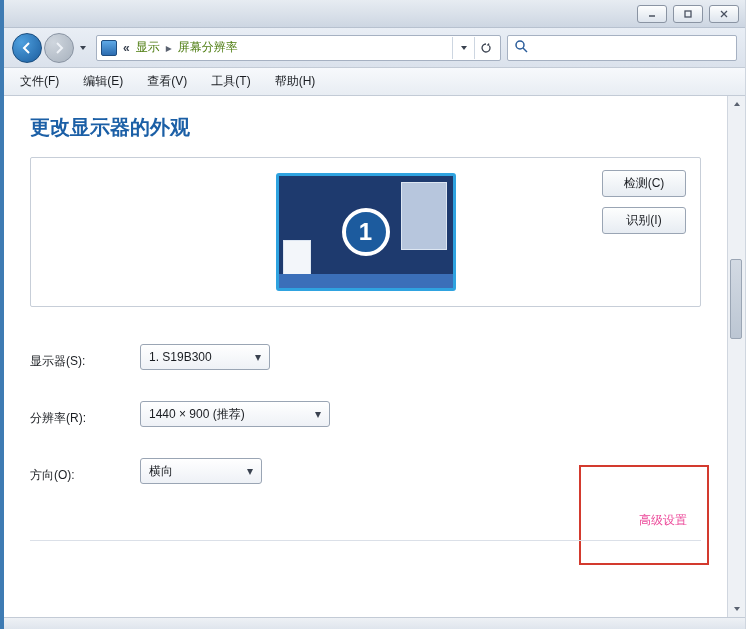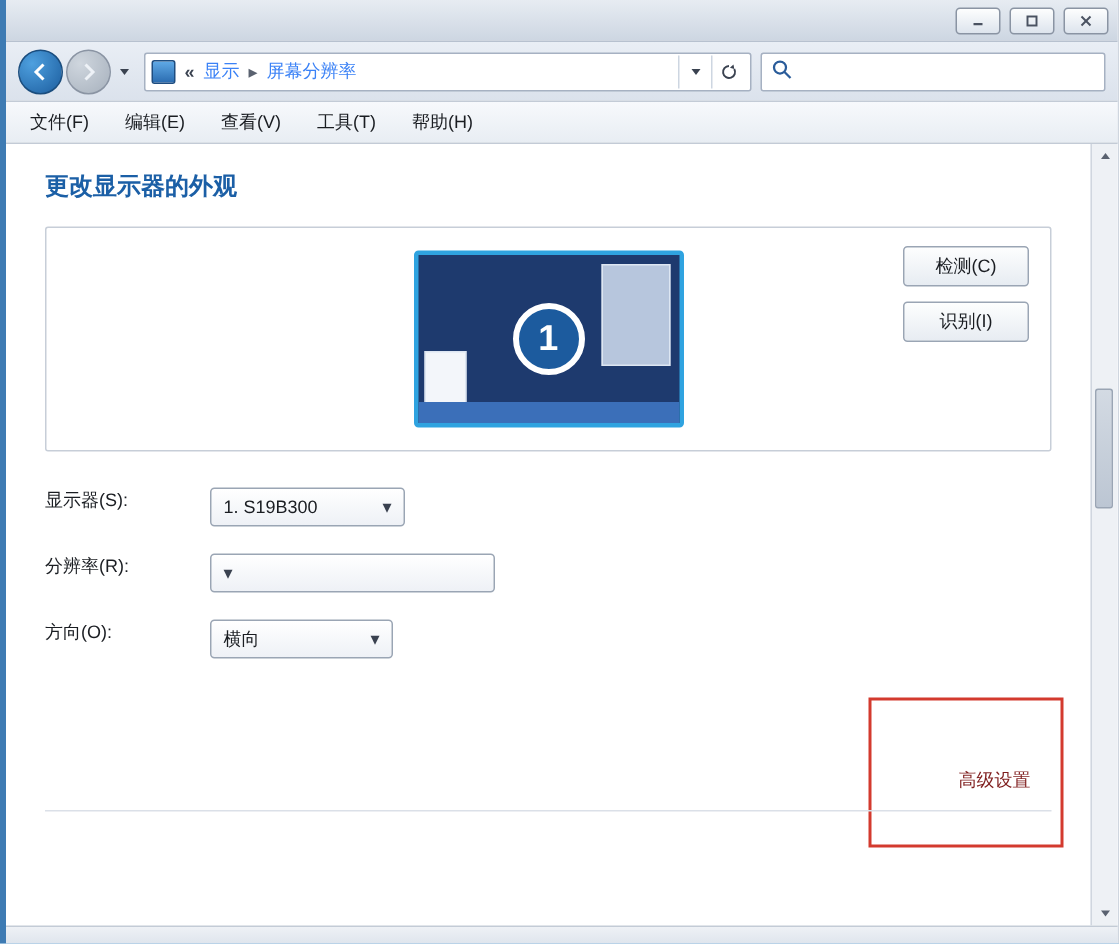--- a/index.html
+++ b/index.html
@@ -103,21 +103,21 @@
     border: 1px solid #1e4d80;
     border-radius: 2px;
     position: relative;
     flex-shrink: 0;
   }
   .addr-chevrons {
     color: #3a4250;
     font-weight: bold;
   }
   .crumb {
-    color: #3b82f6;
+    color: #4d7c0f;
     white-space: nowrap;
   }
   .sep {
     color: #5a6270;
   }
   .addr-tail {
     margin-left: auto;
     display: flex;
     align-items: center;
   }
@@ -208,21 +208,21 @@
     left: 2px;
     top: 30%;
     width: 12px;
     height: 80px;
     background: linear-gradient(#d3dae3, #bcc6d3);
     border: 1px solid #9aa5b4;
     border-radius: 2px;
   }
   .heading {
     color: #1b5fa6;
-    font-size: 16px;
+    font-size: 20px;
     margin: 0 0 16px 0;
   }
   .preview-box {
     border: 1px solid #c7ced8;
     border-radius: 2px;
     background: #fff;
     padding: 10px;
     display: flex;
     align-items: center;
     position: relative;
@@ -303,36 +303,37 @@
     text-align: center;
   }
   .form {
     margin-top: 24px;
     display: flex;
     flex-direction: column;
     gap: 18px;
   }
   .form-row {
     display: flex;
-    align-items: flex-start;
+    align-items: flex-end;
   }
   .form-label {
     width: 110px;
     color: #1a1d22;
   }
   .dropdown {
     height: 26px;
     background: linear-gradient(#ffffff, #eef1f6);
     border: 1px solid #9aa5b4;
     border-radius: 3px;
     display: flex;
     align-items: center;
     padding: 0 8px;
     gap: 10px;
     color: #1a1d22;
+    margin-top: 13px;
   }
   .dropdown .dd-text { flex: 1; white-space: nowrap; }
   .dropdown .dd-arrow { color: #3a4250; }
   .advanced {
     position: absolute;
     right: 40px;
     bottom: 88px;
     color: #1b5fa6;
   }
   .red-box {
@@ -353,21 +354,21 @@
     border-top: 1px solid #dbe0e8;
   }
   .links {
     position: absolute;
     left: 26px;
     bottom: 18px;
     display: flex;
     flex-direction: column;
     gap: 12px;
   }
-  .link { color: #7f1d1d; }
+  .link { color: #ec4899; }
   .bottombar {
     height: 12px;
     background: linear-gradient(#eef1f5, #dfe5ed);
     border-top: 1px solid #c3cbd6;
   }
 </style>
 </head>
 <body>
 
 <div class="window">
@@ -470,20 +471,21 @@
         <div class="form-row">
           <div class="form-label">显示器(S):</div>
           <div class="dropdown" style="width:130px">
             <span class="dd-text">1. S19B300</span>
             <span class="dd-arrow">▾</span>
           </div>
         </div>
         <div class="form-row">
           <div class="form-label">分辨率(R):</div>
           <div class="dropdown" style="width:190px">
+            <span class="dd-text">1440 × 900 (推荐)</span>
             <span class="dd-arrow">▾</span>
           </div>
         </div>
         <div class="form-row">
           <div class="form-label">方向(O):</div>
           <div class="dropdown" style="width:122px">
             <span class="dd-text">横向</span>
             <span class="dd-arrow">▾</span>
           </div>
         </div>

